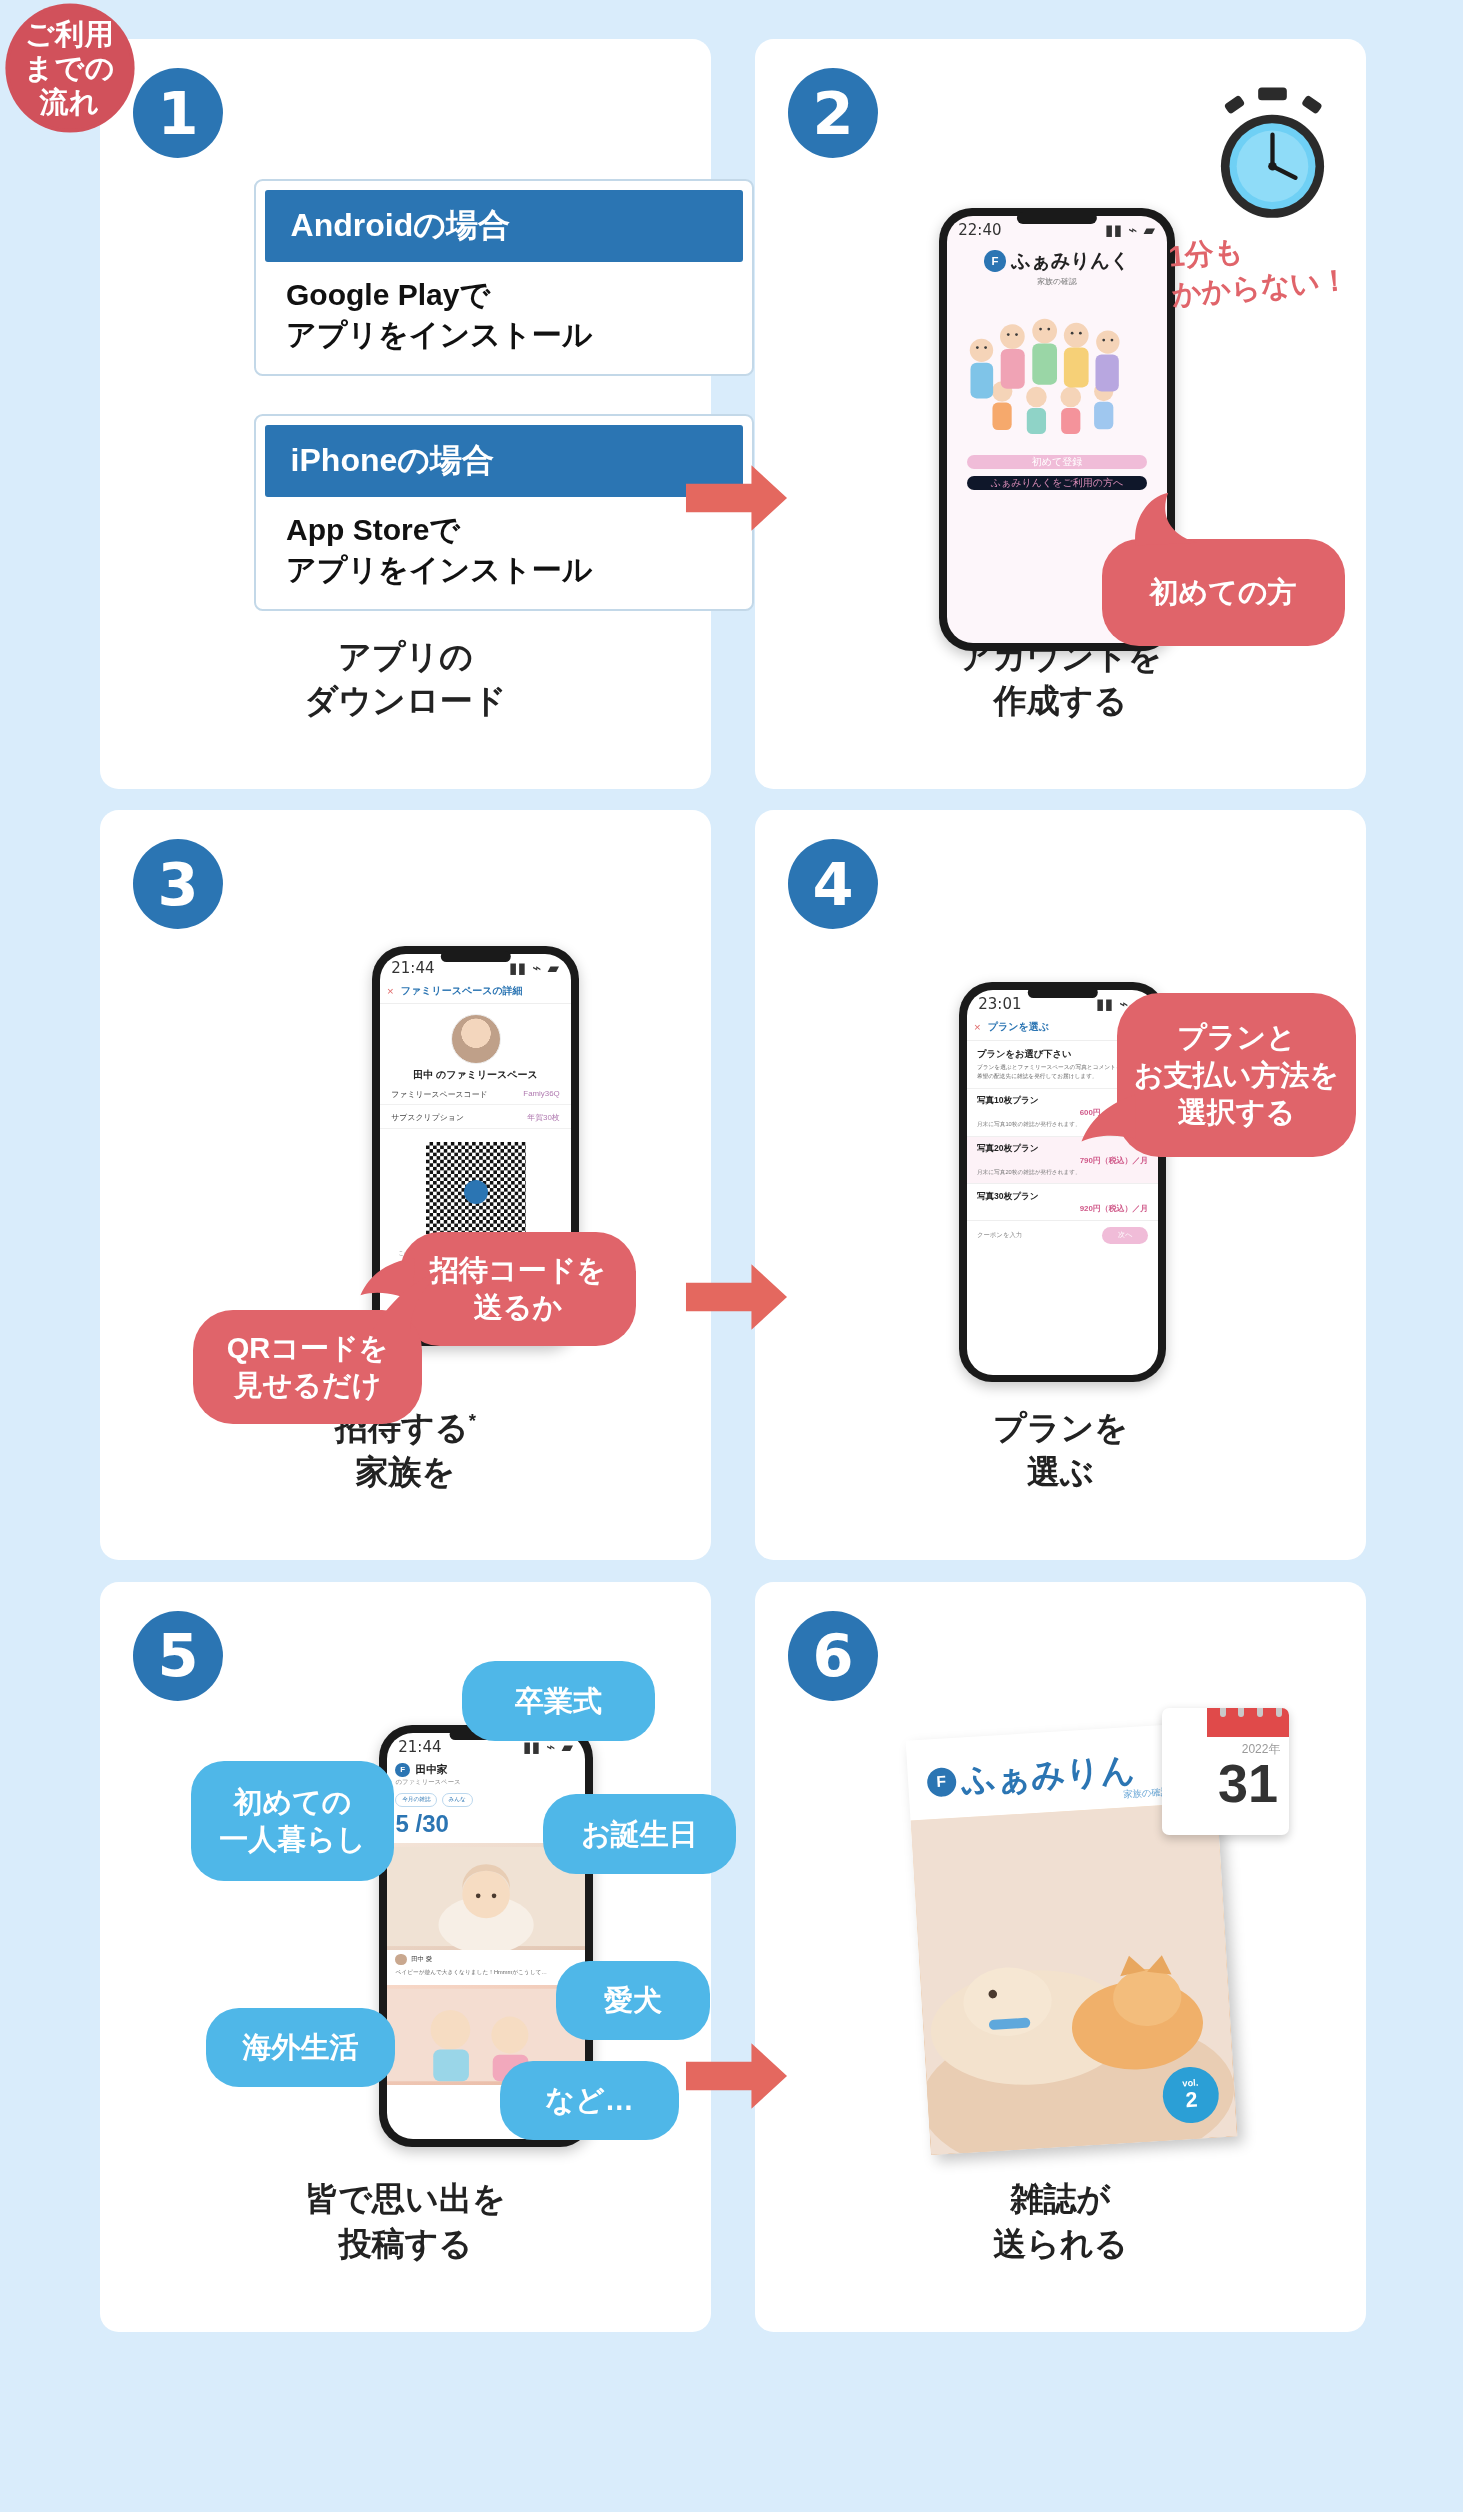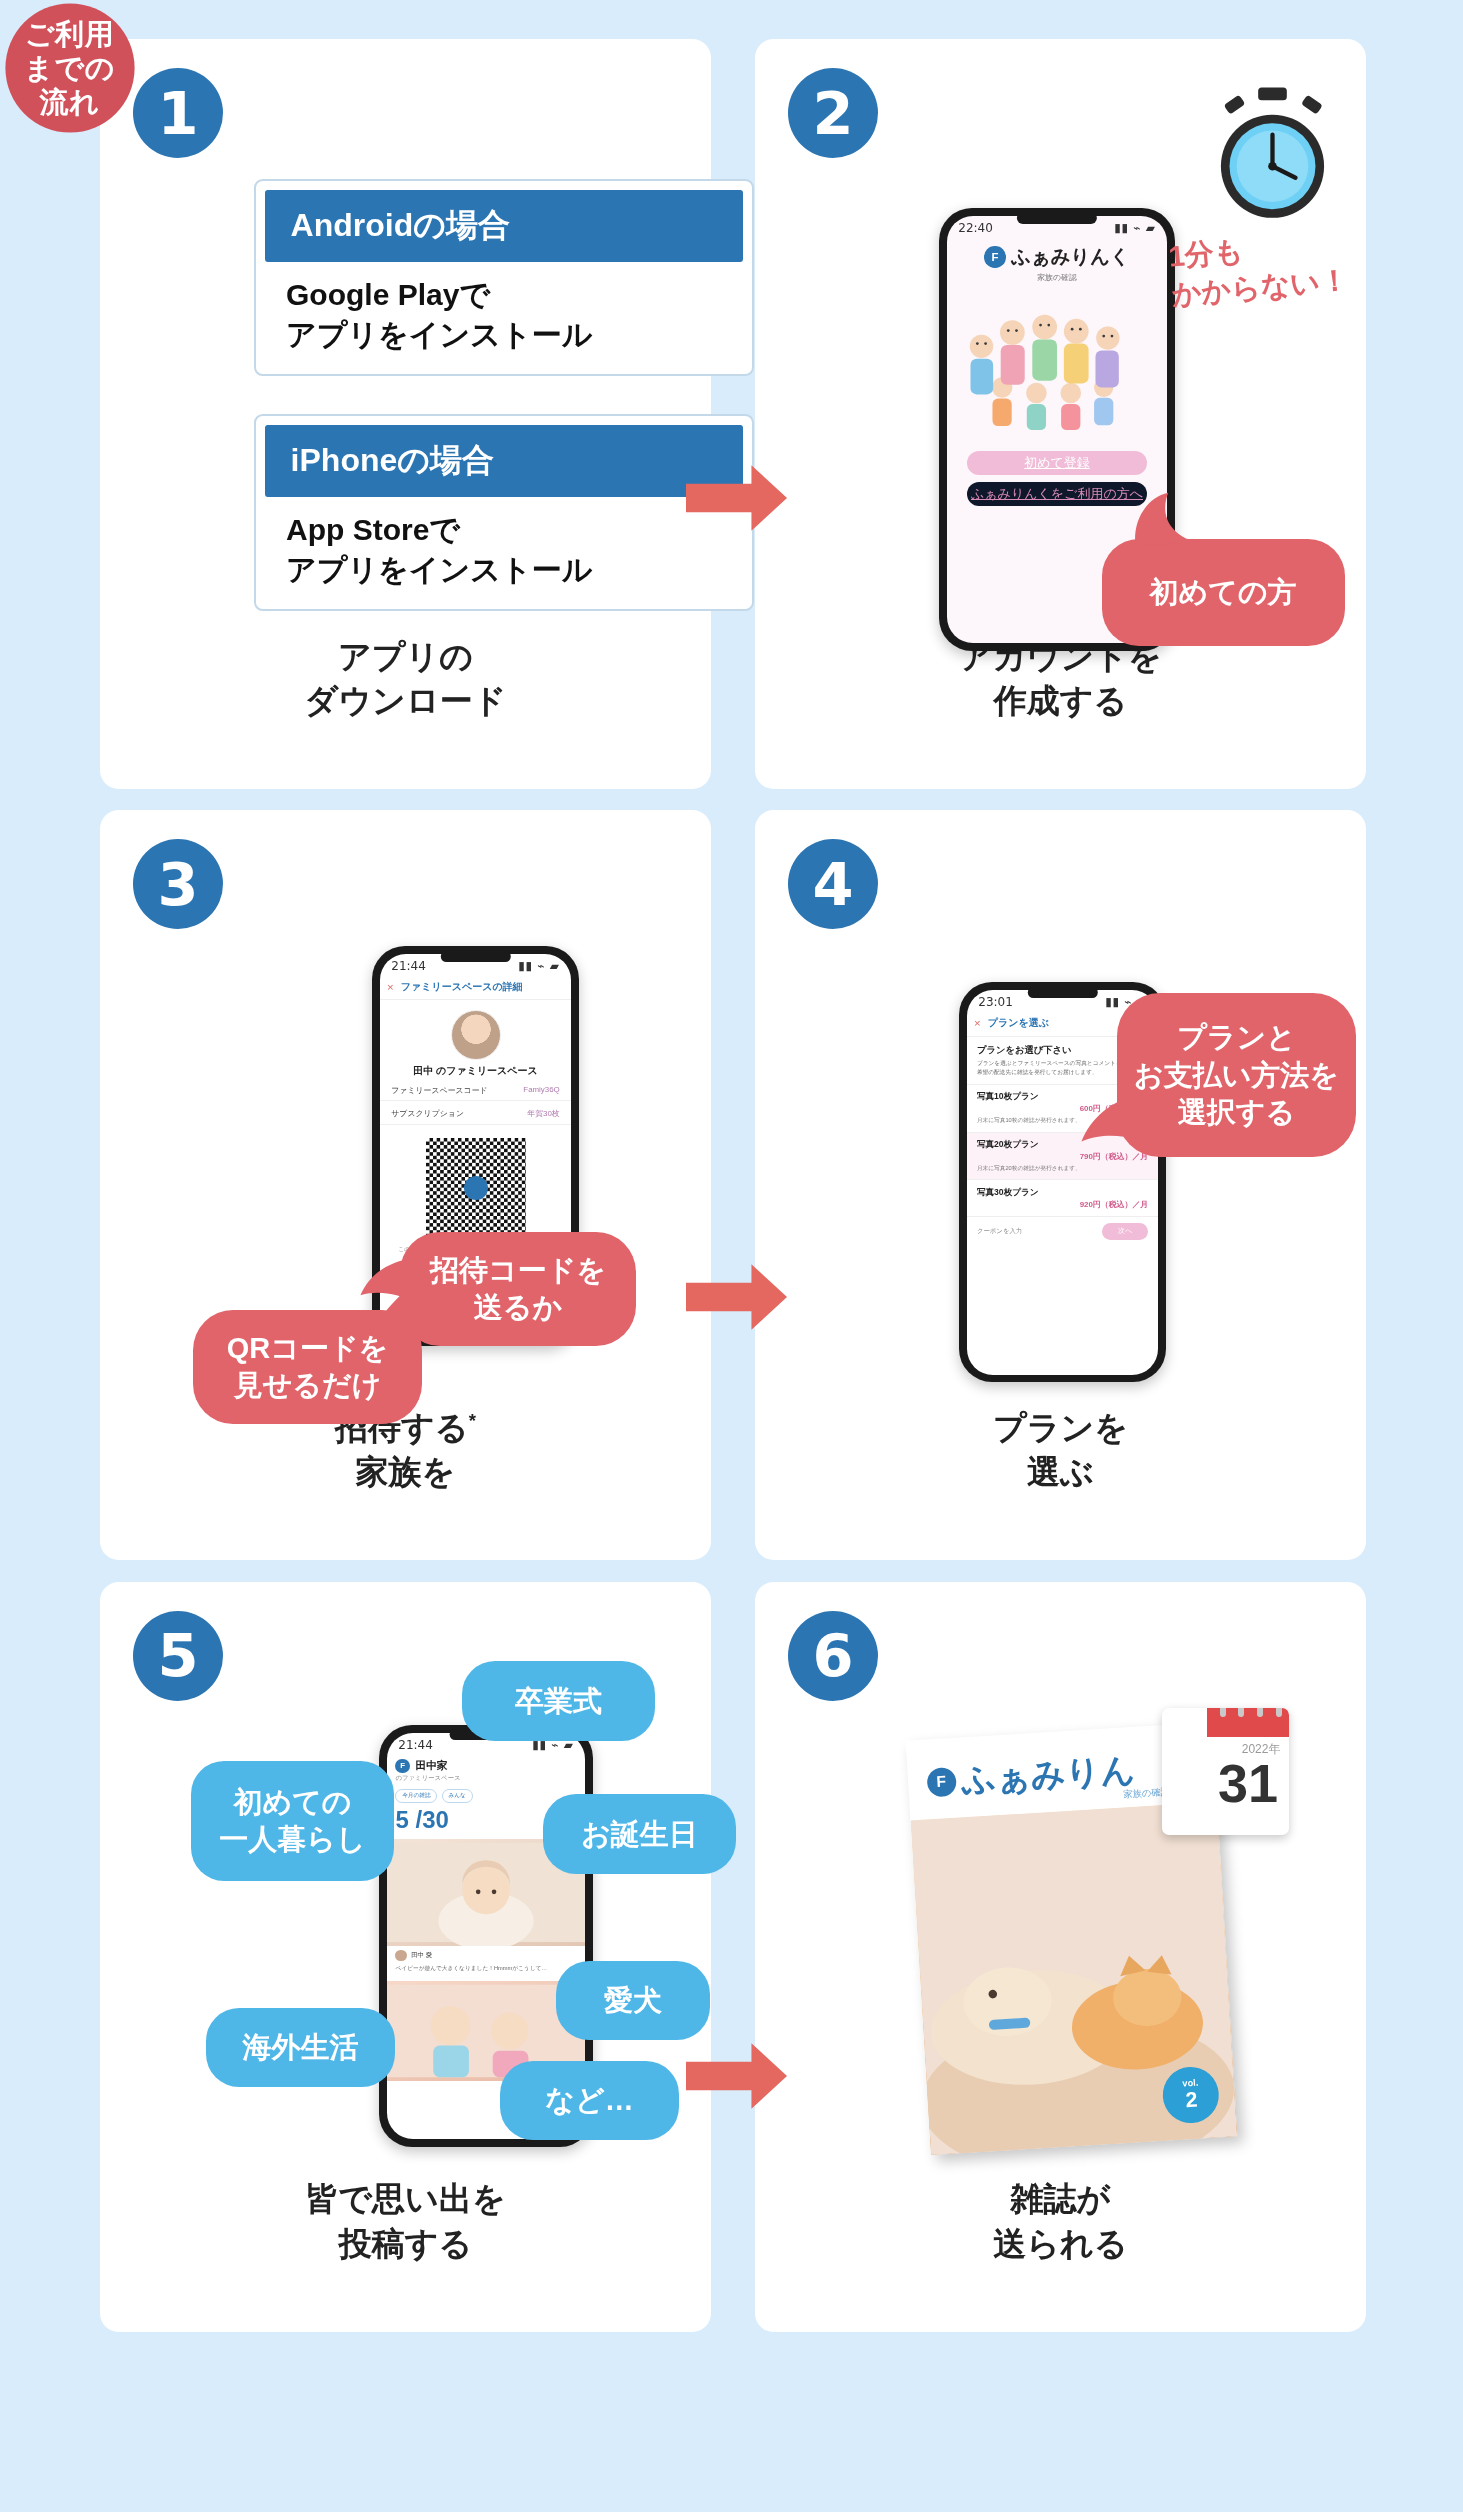--- a/index.html
+++ b/index.html
@@ -132,21 +132,21 @@
     position: absolute;
     left: 50%; transform: translateX(-50%);
     top: 4.3px;
     width: 34%; height: 11.4px;
     background: #1a1a1a;
     border-radius: 7.1px;
     z-index: 5;
   }
   .statusbar {
     display: flex; justify-content: space-between; align-items: flex-end;
-    font-size: 12px; color: #333;
+    font-size: 15px; color: #333;
     padding: 5px 11.4px 1.4px 11.4px;
     font-family: "DejaVu Sans", sans-serif;
   }
   .statusbar .icons { letter-spacing: 0.7px; }
 
   
   .fam-header {
     display: flex; align-items: center; justify-content: center;
     gap: 5.7px;
     padding: 7.1px 0 2.9px 0;
@@ -159,25 +159,25 @@
   }
   .fam-title { font-size: 19.3px; font-weight: bold; color:#222; }
   .fam-sub { font-size: 7.9px; color:#777; text-align:center; margin-top:-1.4px;}
   .illust-area {
     margin: 11.4px 7.1px 0 7.1px;
     height: 150px;
     position: relative;
   }
   .btn-pill {
     margin: 7.1px 20px 0 20px;
-    height: 24px;
+    height: 14px;
     border-radius: 13px;
     background: #f0bcd8;
     display:flex;align-items:center;justify-content:center;
-    font-size: 13px; color:#fff;text-decoration:underline;
+    font-size: 10px; color:#fff;
   }
   .btn-pill.outline { background: #0f172a; color:#d98bb6; }
 
   
   .s3-top {
     display:flex;align-items:center;gap:7.1px;
     padding: 5.7px 7.1px 4.3px 7.1px;
     border-bottom: 0.7px solid #eee;
   }
   .s3-x { color:#e06a6a; font-size: 11.4px; }

